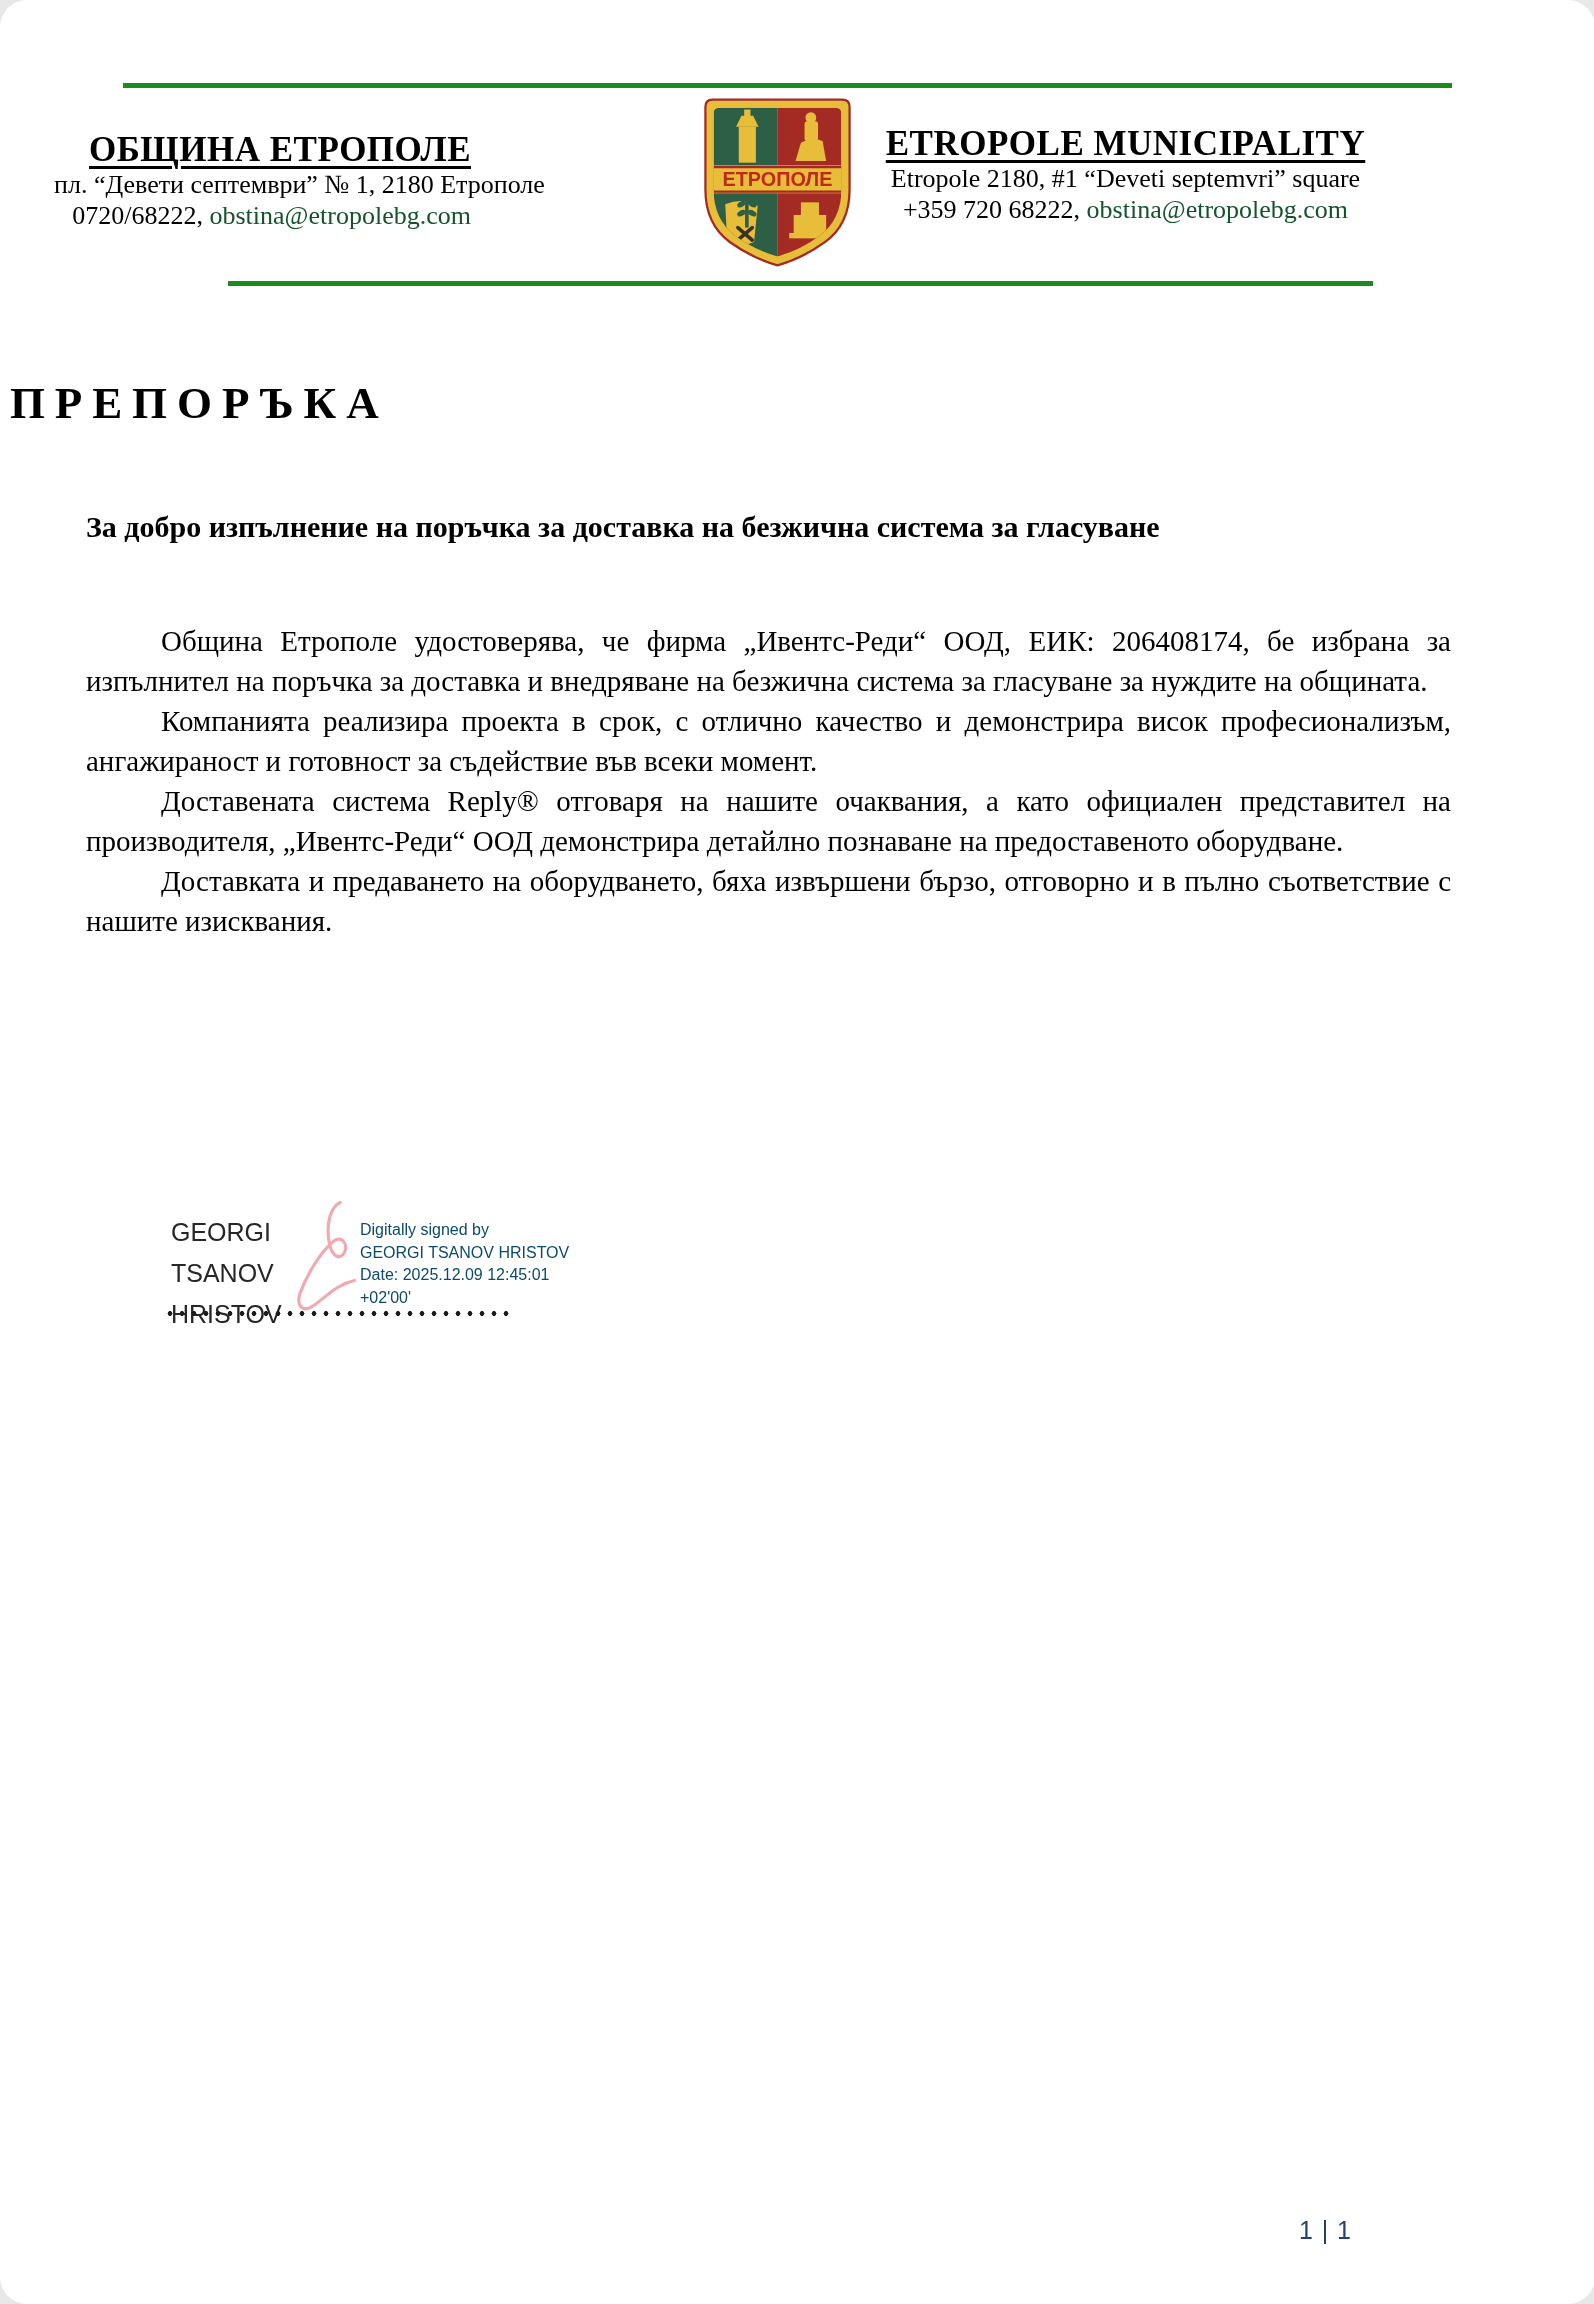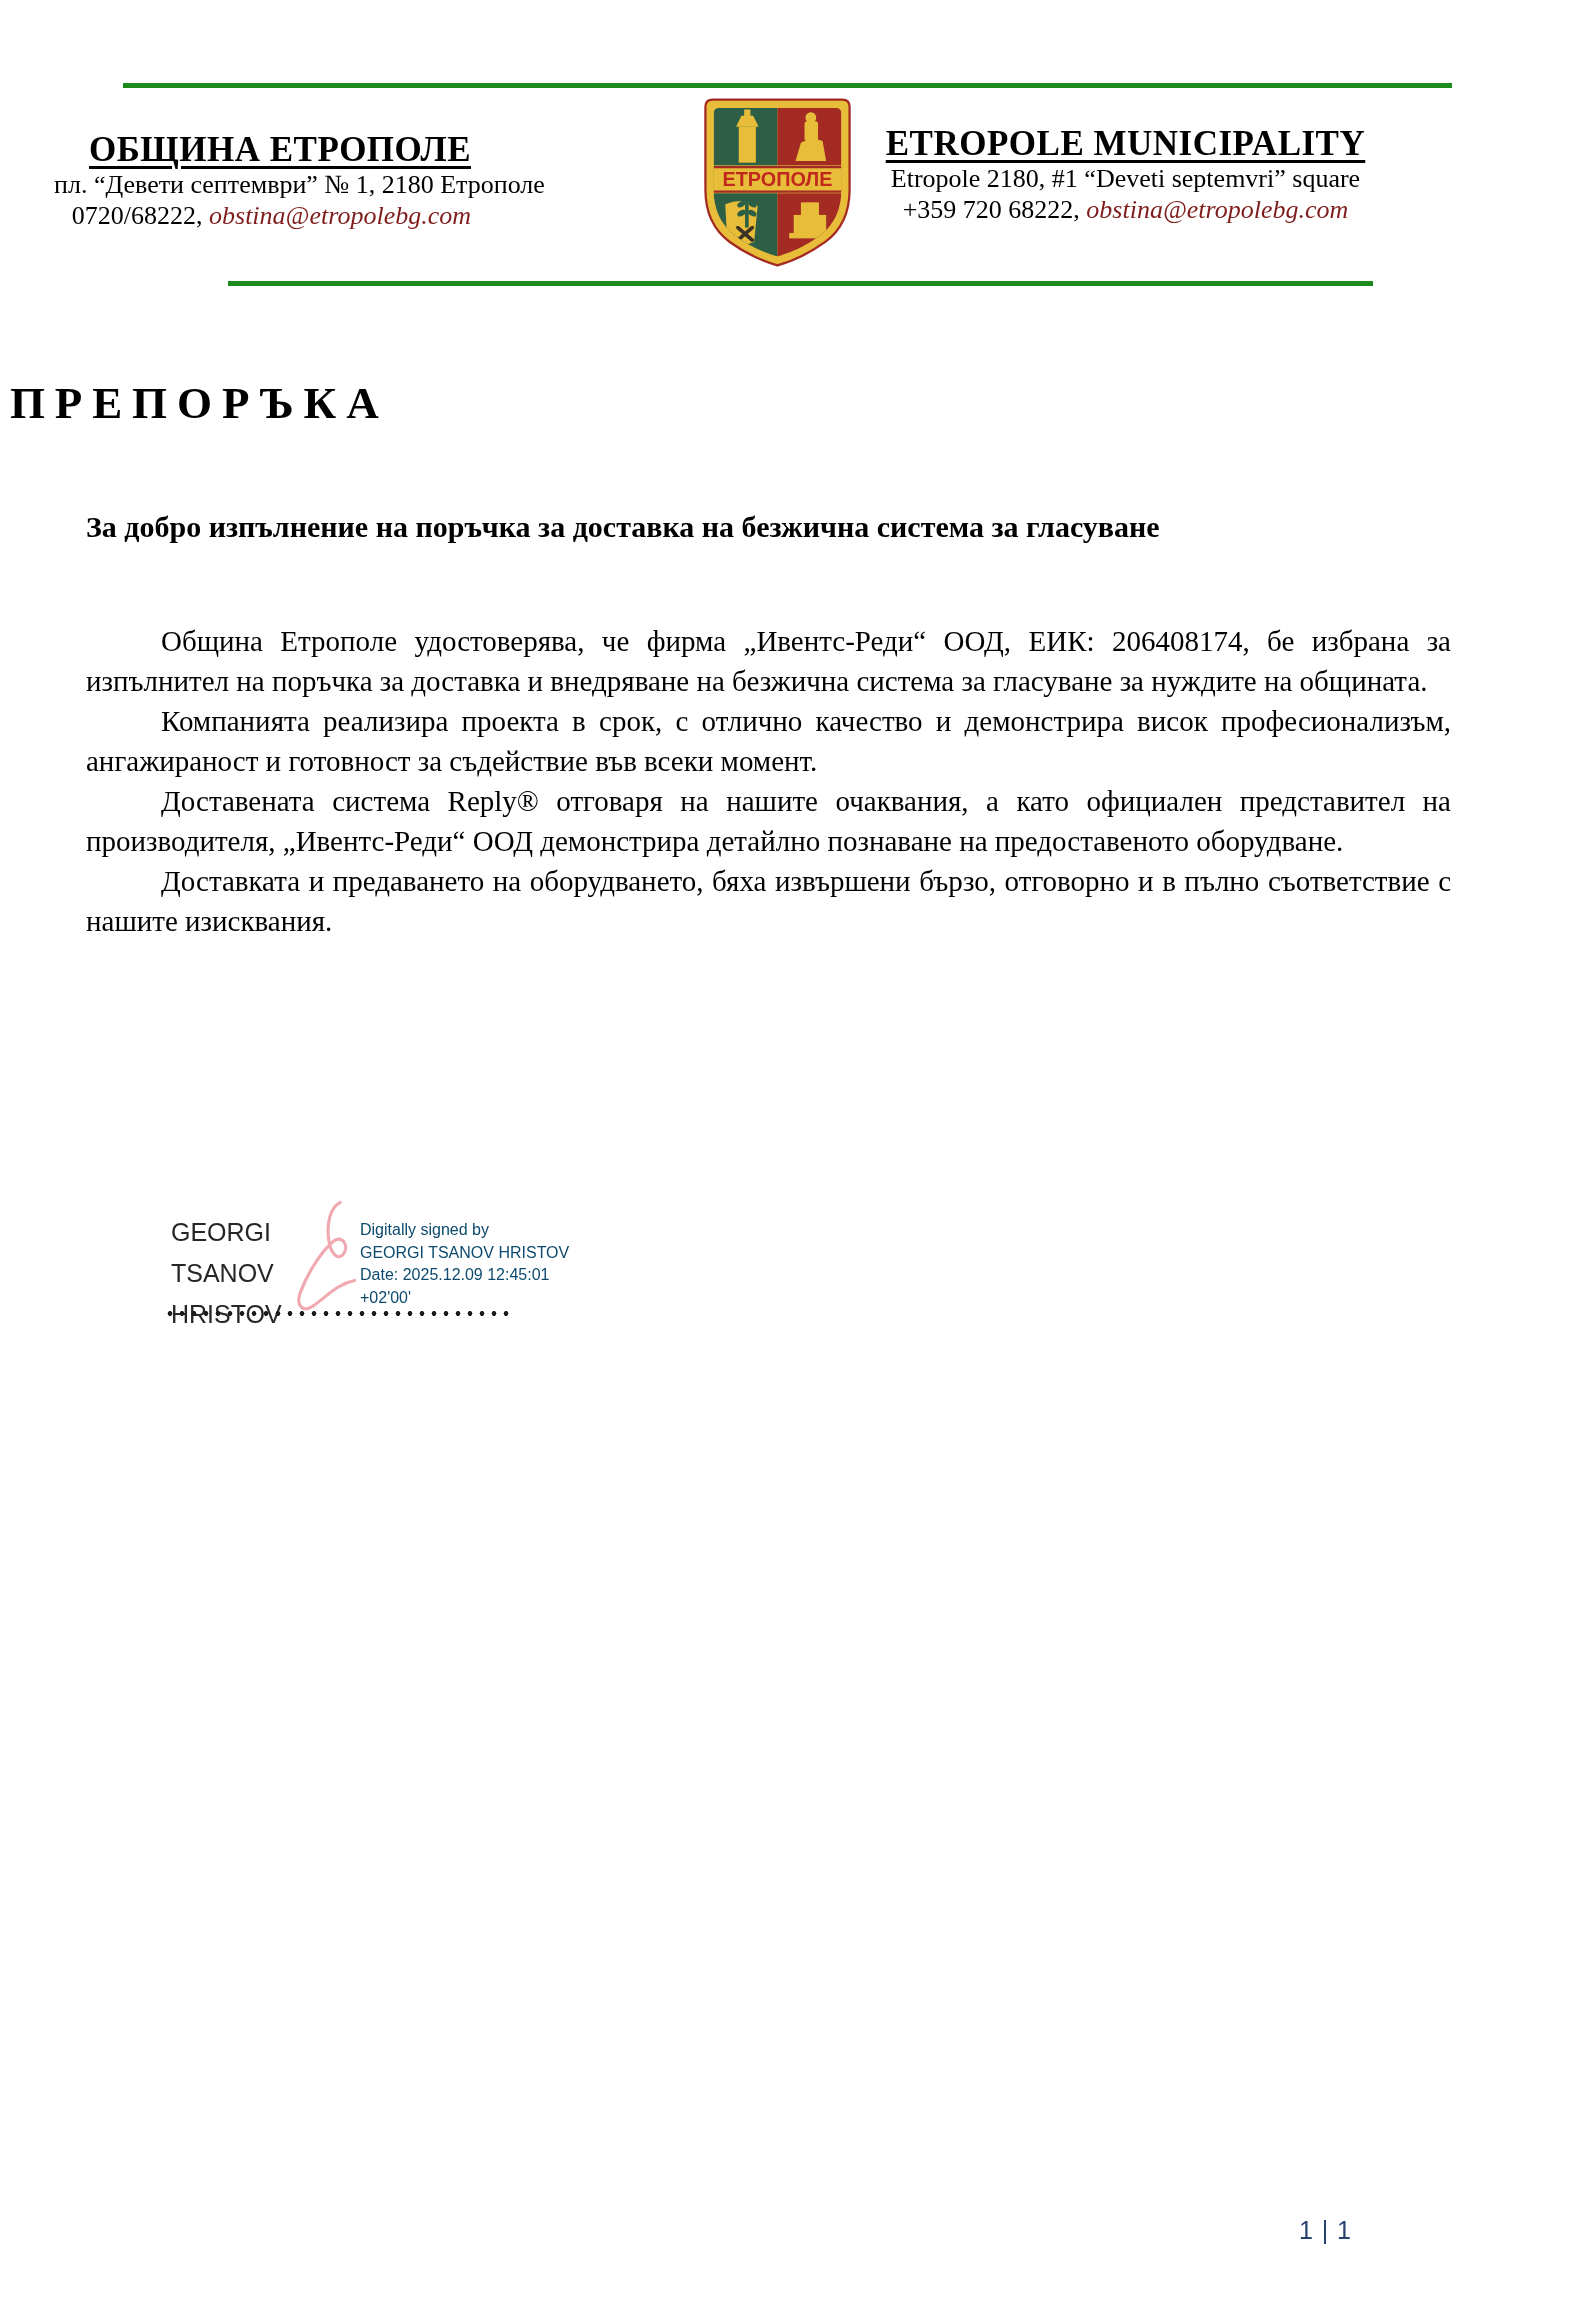--- a/index.html
+++ b/index.html
@@ -3,37 +3,38 @@
 <meta charset="utf-8">
 <style>
   html,body{margin:0;padding:0;background:#e8e8e8;}
   .page{
     position:relative;
     width:1595px;height:2304px;
     background:#ffffff;
     font-family:"Liberation Serif", serif;
     color:#000;
     overflow:hidden;
+    border-radius:27px;
   }
   
   .rule{position:absolute;background:#1d8a1d;height:4.5px;}
   .rule-top{left:123px;top:83px;width:1329px;}
   .rule-bottom{left:228px;top:281px;width:1145px;}
 
   
   .header-left{position:absolute;left:54px;top:131px;width:417px;text-align:right;line-height:31px;}
   .header-right{position:absolute;left:851px;top:125px;width:549px;text-align:center;line-height:31px;}
   .org-title{
     font-size:35px;font-weight:bold;line-height:38px;
     text-decoration:underline;text-decoration-thickness:2.7px;text-underline-offset:5.4px;
     letter-spacing:0.5px;white-space:nowrap;
   }
   .org-line{font-size:26px;white-space:nowrap;}
   .header-left .org-line:first-of-type,.header-right .org-line:first-of-type{margin-top:9px;}
-  a.email{color:#7f1d1d;text-decoration:none;cursor:pointer;font-style:italic;}
+  a.email{color:#14532d;text-decoration:none;cursor:pointer;}
 
   .logo{position:absolute;left:700px;top:96px;}
 
   
   .doc-title{
     position:absolute;left:0;top:378px;width:100%;
     text-align:left;font-size:45px;font-weight:bold;
     letter-spacing:0.22em;text-indent:0.22em;line-height:50px;
   }
   .doc-subtitle{

